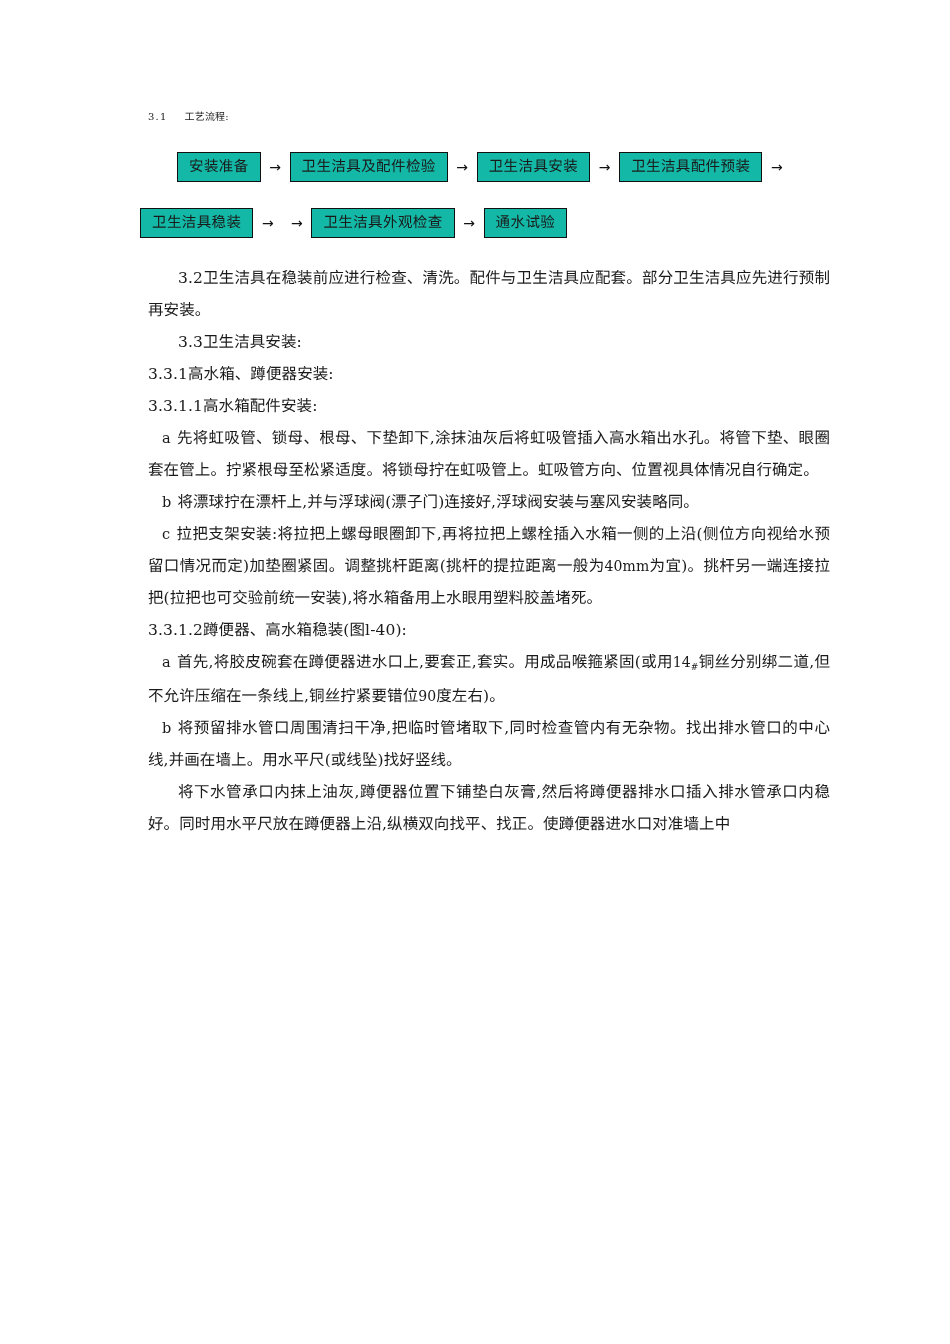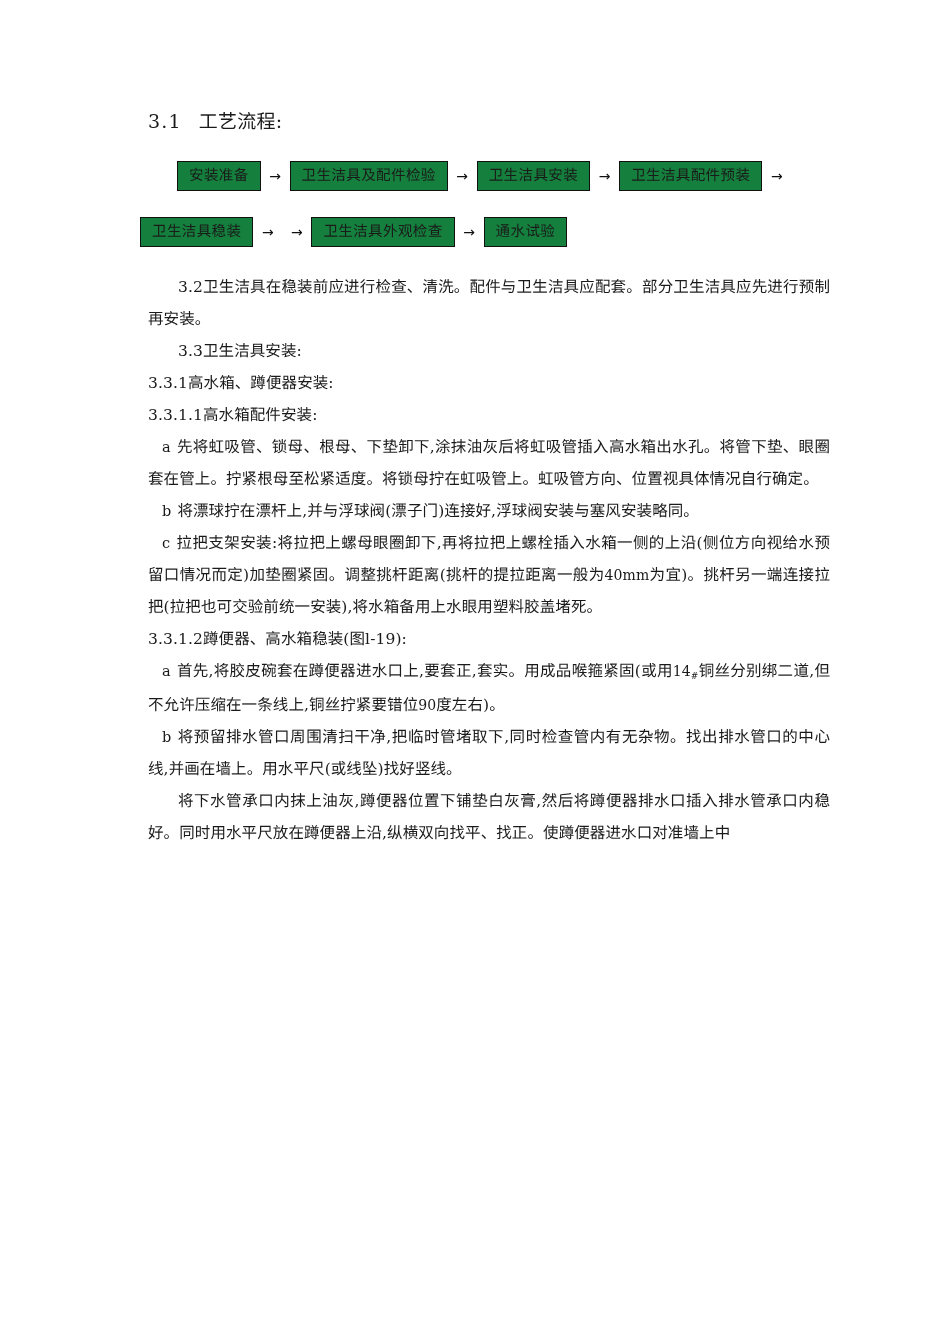--- a/index.html
+++ b/index.html
@@ -27,21 +27,21 @@
 
   .content {
     position: absolute;
     left: 148px;
     top: 112px;
     width: 682px;
   }
 
   
   .sec-heading {
-    font-size: 19px;
+    font-size: 10px;
     line-height: 1.0;
     margin: 0 0 0 0;
     padding: 0;
     white-space: nowrap;
     letter-spacing: 0.2px;
   }
   .sec-heading .num {
     font-family: "DejaVu Serif", "Liberation Serif", serif;
     letter-spacing: 1.2px;
   }
@@ -94,21 +94,21 @@
 
   .flow-box {
     border: 1.6px solid #111;
     box-sizing: border-box;
     height: 30px;
     line-height: 27px;
     font-size: 14.5px;
     text-align: center;
     white-space: nowrap;
     padding: 0 11px;
-    background: #15803d;
+    background: #14b8a6;
     letter-spacing: 0.4px;
   }
   .flow-arrow {
     display: inline-block;
     width: 29px;
     text-align: center;
     font-size: 14px;
     line-height: 1;
     color: #111;
     font-family: "DejaVu Sans", sans-serif;
@@ -159,21 +159,21 @@
     <p class="body noindent"><span class="num">3.3.1</span><span class="gap-wide"></span><span>高水箱、蹲便器安装:</span></p>
 
     <p class="body noindent"><span class="num">3.3.1.1</span><span class="gap-narrow"></span><span>高水箱配件安装:</span></p>
 
     <p class="body indent-sm"><span class="lbl">a</span><span class="lbl-gap"></span><span>先将虹吸管、锁母、根母、下垫卸下,涂抹油灰后将虹吸管插入高水箱出水孔。将管下垫、眼圈套在管上。拧紧根母至松紧适度。将锁母拧在虹吸管上。虹吸管方向、位置视具体情况自行确定。</span></p>
 
     <p class="body indent-sm"><span class="lbl">b</span><span class="lbl-gap"></span><span>将漂球拧在漂杆上,并与浮球阀(漂子门)连接好,浮球阀安装与塞风安装略同。</span></p>
 
     <p class="body indent-sm"><span class="lbl">c</span><span class="lbl-gap"></span><span>拉把支架安装:将拉把上螺母眼圈卸下,再将拉把上螺栓插入水箱一侧的上沿(侧位方向视给水预留口情况而定)加垫圈紧固。调整挑杆距离(挑杆的提拉距离一般为</span><span class="num-inline">40mm</span><span>为宜)。挑杆另一端连接拉把(拉把也可交验前统一安装),将水箱备用上水眼用塑料胶盖堵死。</span></p>
 
-    <p class="body noindent"><span class="num">3.3.1.2</span><span class="gap-narrow"></span><span>蹲便器、高水箱稳装(图l-19):</span></p>
+    <p class="body noindent"><span class="num">3.3.1.2</span><span class="gap-narrow"></span><span>蹲便器、高水箱稳装(图l-40):</span></p>
 
     <p class="body indent-sm"><span class="lbl">a</span><span class="lbl-gap"></span><span>首先,将胶皮碗套在蹲便器进水口上,要套正,套实。用成品喉箍紧固(或用</span><span class="num-inline">14</span><sub class="hash">#</sub><span>铜丝分别绑二道,但不允许压缩在一条线上,铜丝拧紧要错位</span><span class="num-inline">90</span><span>度左右)。</span></p>
 
     <p class="body indent-sm"><span class="lbl">b</span><span class="lbl-gap"></span><span>将预留排水管口周围清扫干净,把临时管堵取下,同时检查管内有无杂物。找出排水管口的中心线,并画在墙上。用水平尺(或线坠)找好竖线。</span></p>
 
     <p class="body indent">将下水管承口内抹上油灰,蹲便器位置下铺垫白灰膏,然后将蹲便器排水口插入排水管承口内稳好。同时用水平尺放在蹲便器上沿,纵横双向找平、找正。使蹲便器进水口对准墙上中</p>
 
   </div>
 </div>
 

